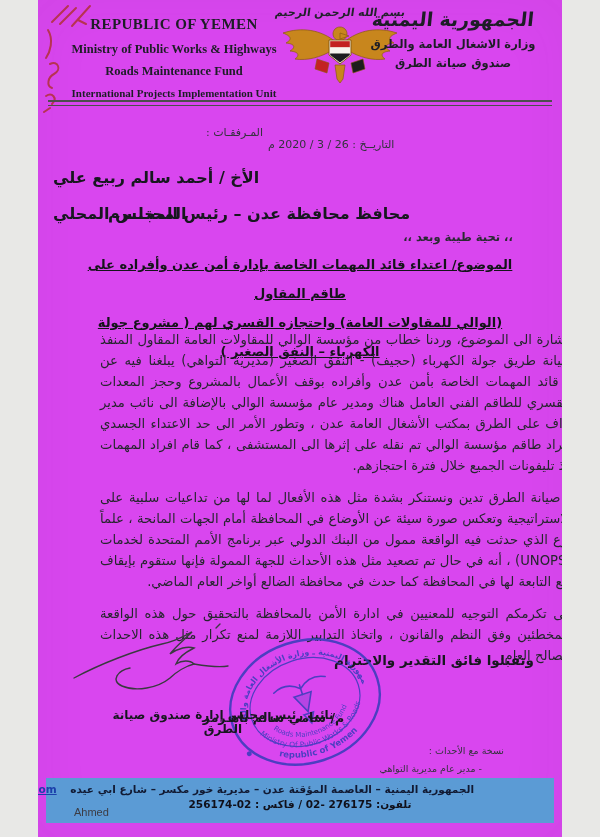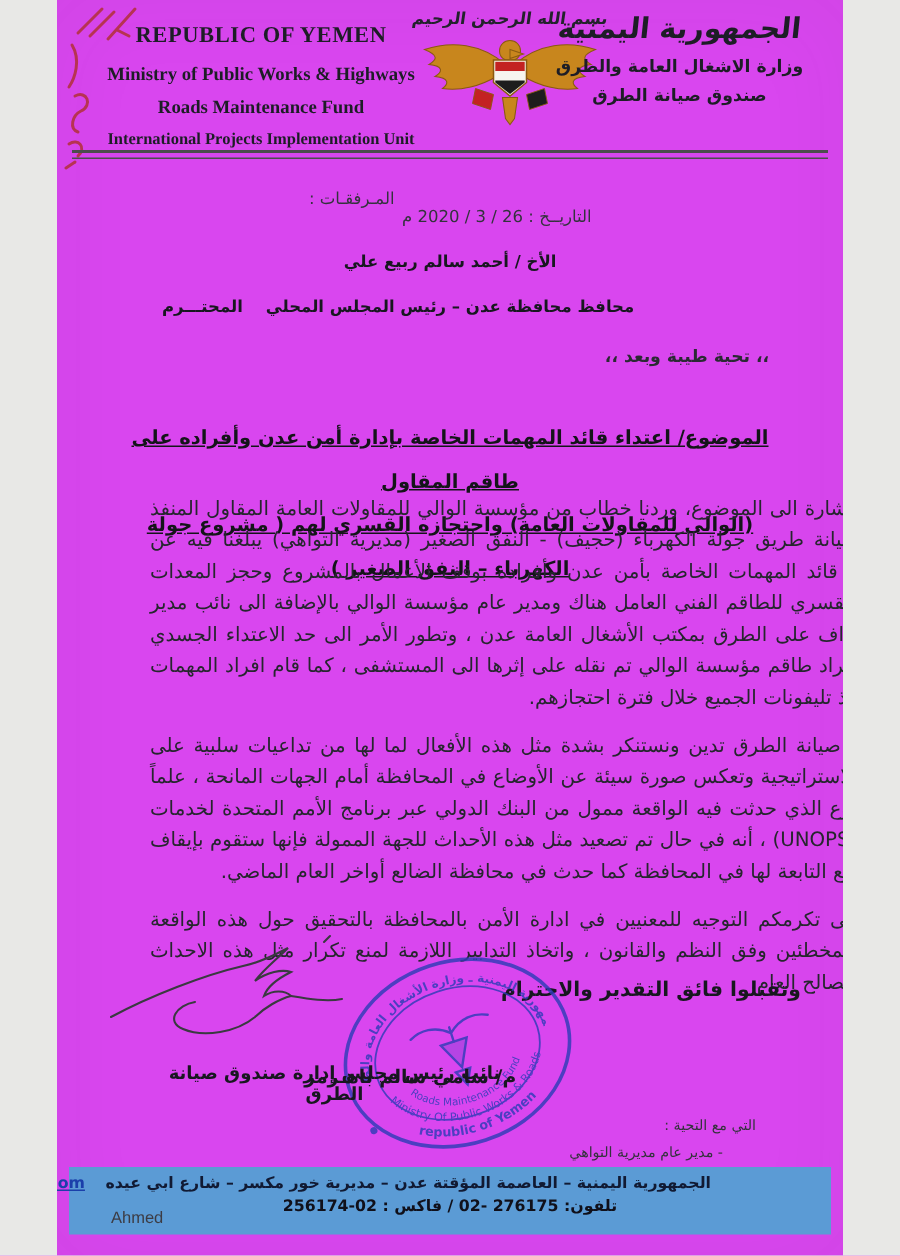--- a/index.html
+++ b/index.html
@@ -24,28 +24,28 @@
   .basmala{font-size:11px;font-weight:bold;direction:rtl;transform:skewX(-8deg);color:#22222b;}
   .hdr-rule{position:absolute;left:10px;right:10px;top:100px;height:3px;
             border-top:2px solid #4d4d4d;border-bottom:1.5px solid #4d4d4d;}
   .red-note{position:absolute;left:0;top:0;}
   
   .meta{position:absolute;right:24px;top:116px;width:270px;direction:rtl;
         text-align:left;font-size:11px;color:#33333c;margin-top:22px;}
   .meta .row{margin-bottom:7px;}
   .attach{position:absolute;left:168px;top:126px;font-size:11px;direction:rtl;color:#33333c;}
   
-  .addr{position:absolute;left:15px;right:15px;top:168px;direction:rtl;text-align:center;
-        font-weight:bold;font-size:11px;color:#17171f;}
+  .addr{position:absolute;left:15px;right:15px;top:168px;direction:rtl;text-align:left;
+        font-weight:bold;font-size:16px;color:#17171f;}
   .addr .row2{position:relative;margin-top:17px;}
   .addr .honor{position:absolute;left:55px;top:0;}
   .salut{position:absolute;left:305px;top:230px;width:230px;text-align:center;
          direction:rtl;font-size:11.5px;font-weight:bold;color:#2a2a33;}
   
-  .subject{position:absolute;left:38px;right:38px;top:278px;text-align:center;direction:rtl;
+  .subject{position:absolute;left:38px;right:38px;top:250px;text-align:center;direction:rtl;
            font-weight:bold;font-size:13px;color:#141419;line-height:29px;}
   .subject div{text-decoration:underline;}
   
   .body{position:absolute;left:62px;width:524px;top:329px;direction:rtl;
         text-align:justify;font-size:13.2px;line-height:21px;color:#26262e;}
   .body p{margin:0 0 11px 0;}
   .body p.indent{text-indent:44px;}
   
   .close-salut{position:absolute;left:250px;top:652px;width:292px;text-align:center;
                direction:rtl;font-weight:bold;font-size:13.5px;color:#17171f;}
@@ -196,21 +196,21 @@
         </text>
       </g>
       <circle cx="20" cy="106" r="2.4" fill="#2f3db8"></circle>
     </g>
   </svg>
 
   <div class="signer-name">م/ سامي سالم باهـرمز</div>
   <div class="signer-title">نائب رئيس مجلس إدارة صندوق صيانة الطرق</div>
 
   <div class="cc">
-    <div>التي مع التحية :</div>
+    <div>نسخة مع الأحداث :</div>
     <div class="item">-    مدير عام مديرية التواهي</div>
   </div>
 
   <div class="footer">
     <div class="f-row1">
       <span class="addr-txt">الجمهورية اليمنية – العاصمة المؤقتة عدن – مديرية خور مكسر – شارع ابي عيده</span>
       <span class="email-wrap"><a href="#">rmf.rmfmu@gmail.com</a></span>
     </div>
     <div class="f-row2">تلفون: 276175 -02  / فاكس : 02-256174</div>
     <div class="corner-note">Ahmed</div>

